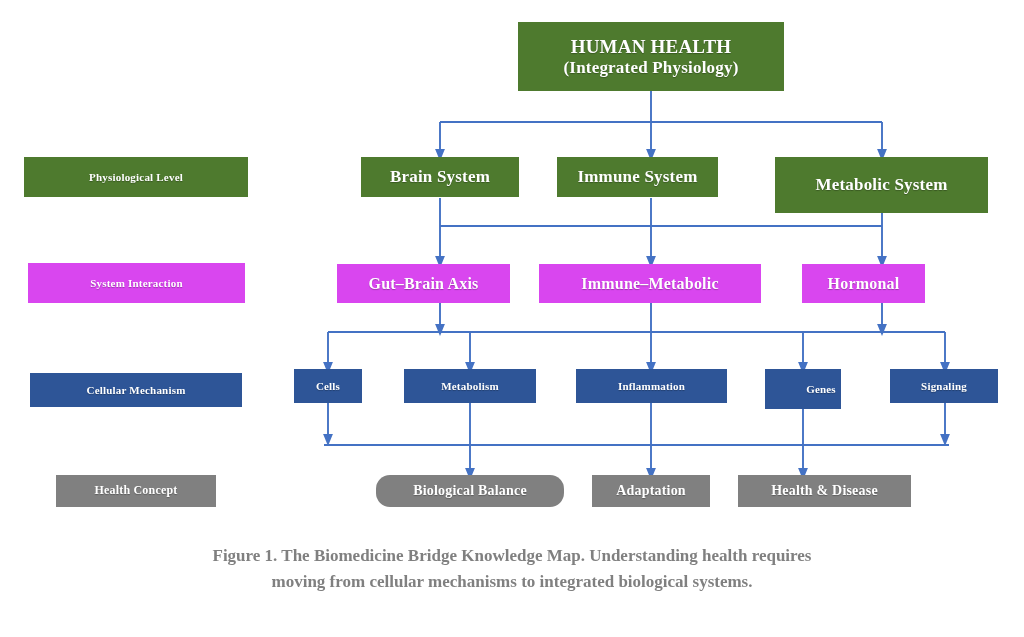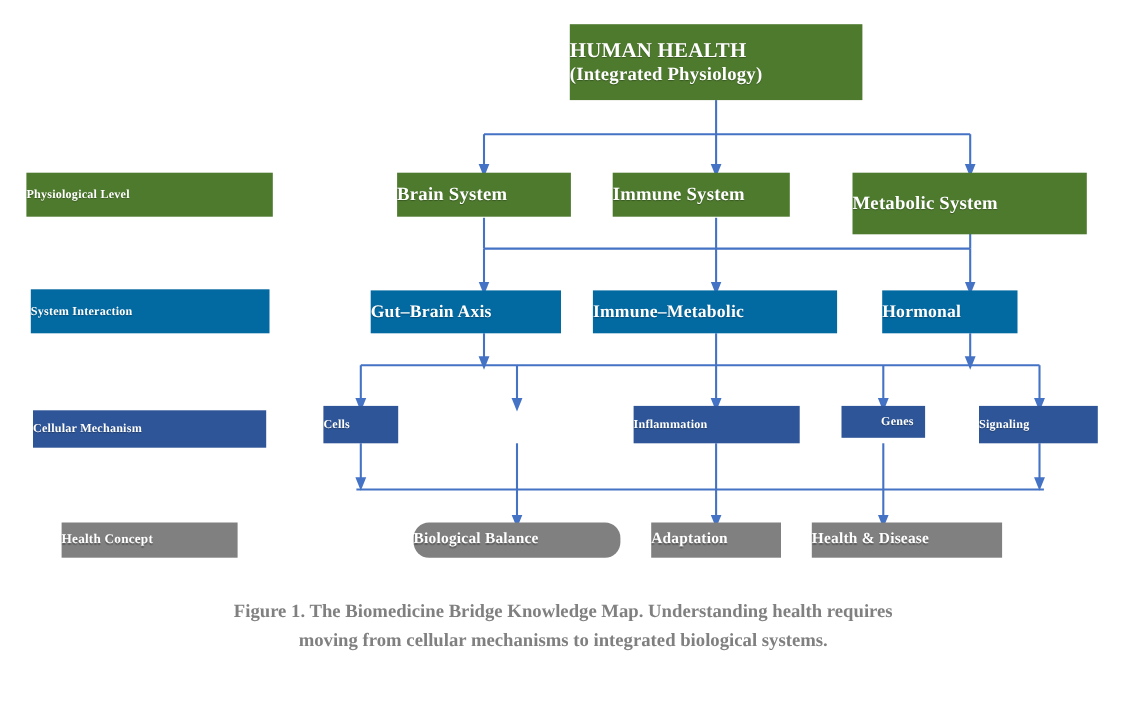--- a/index.html
+++ b/index.html
@@ -21,32 +21,32 @@
   #connectors {
     position: absolute;
     left: 0; top: 0;
     width: 1024px; height: 637px;
   }
   .node {
     position: absolute;
     box-sizing: border-box;
     display: flex;
     flex-direction: column;
-    align-items: flex-start;
+    align-items: center;
     justify-content: center;
     text-align: center;
     color: #ffffff;
     font-weight: bold;
     line-height: 1.12;
     letter-spacing: 0.2px;
     text-shadow: 0 1px 1px rgba(0,0,0,0.28);
     z-index: 5;
   }
   .green  { background: #4E7A2E; }
-  .cyan   { background: #0369a1; }
+  .cyan   { background: #d946ef; }
   .navy   { background: #2E5597; }
   .gray   { background: #808080; }
 
   .root {
     font-size: 19px;
   }
   .root .sub {
     font-weight: bold;
     font-size: 17px;
   }
@@ -157,24 +157,27 @@
   <div class="node cyan lvl3" style="left:539px; top:264px; width:222px; height:39px;">
     <span>Immune–Metabolic</span>
   </div>
   <div class="node cyan lvl3" style="left:802px; top:264px; width:123px; height:39px;">
     <span>Hormonal</span>
   </div>
 
   <div class="node navy lvl4" style="left:294px; top:369px; width:68px; height:34px;">
     <span>Cells</span>
   </div>
+  <div class="node navy lvl4" style="left:404px; top:369px; width:132px; height:34px;">
+    <span>Metabolism</span>
+  </div>
   <div class="node navy lvl4" style="left:576px; top:369px; width:151px; height:34px;">
     <span>Inflammation</span>
   </div>
-  <div class="node navy lvl4" style="left:765px; top:369px; width:76px; height:29px;padding-left:36px;">
+  <div class="node navy lvl4" style="left:765px; top:369px; width:76px; height:40px;padding-left:36px;">
     <span>Genes</span>
   </div>
   <div class="node navy lvl4" style="left:890px; top:369px; width:108px; height:34px;">
     <span>Signaling</span>
   </div>
 
   <div class="node gray lvl5" style="left:376px; top:475px; width:188px; height:32px;border-radius:14px;">
     <span>Biological Balance</span>
   </div>
   <div class="node gray lvl5" style="left:592px; top:475px; width:118px; height:32px;">

